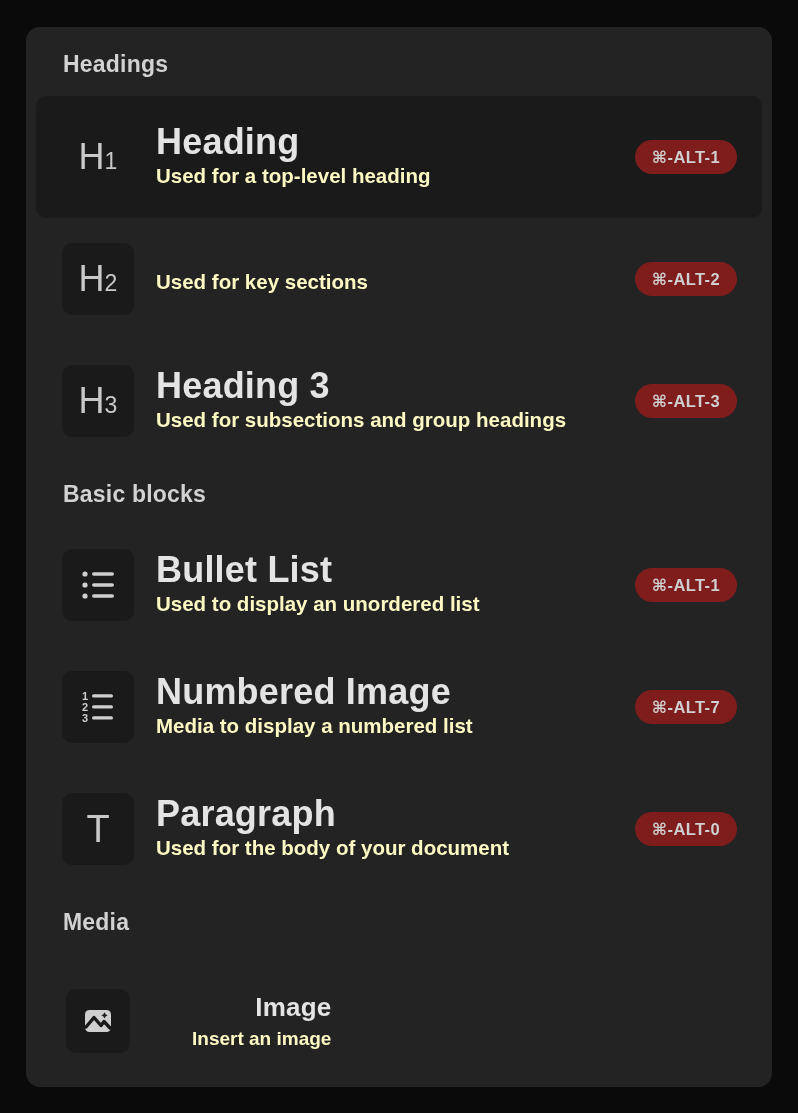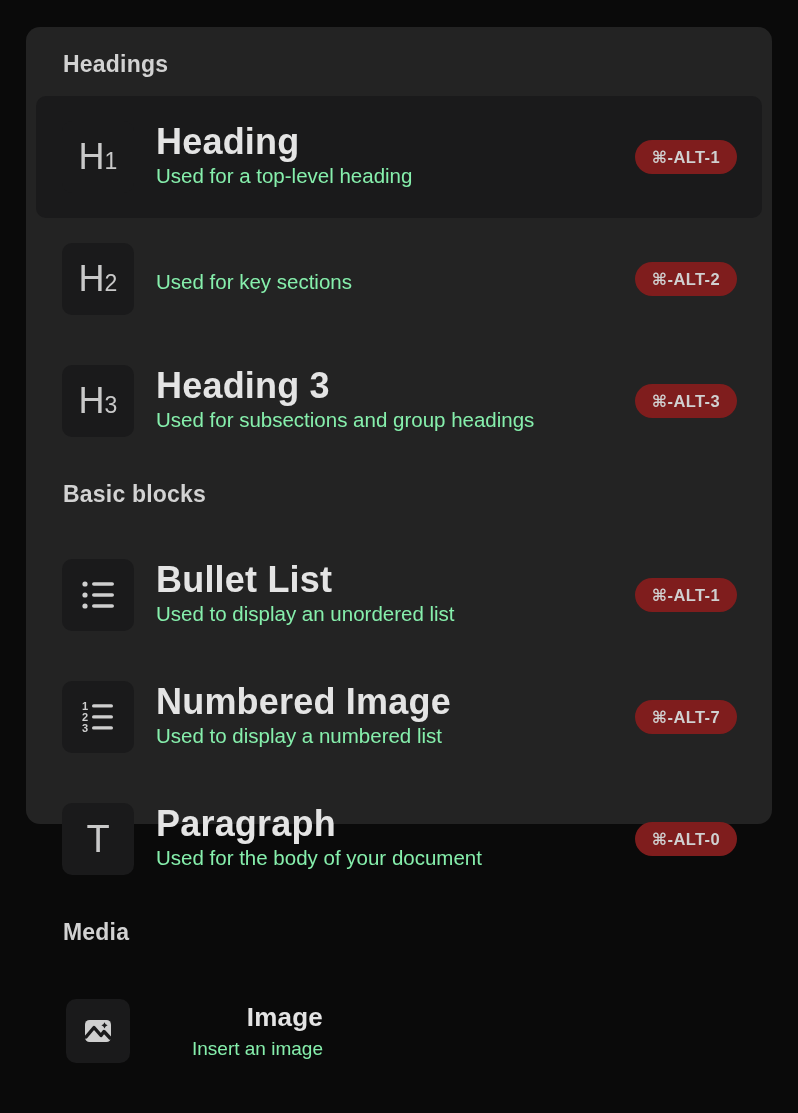--- a/index.html
+++ b/index.html
@@ -3,50 +3,50 @@
 <meta charset="utf-8">
 <style>
   html,body{margin:0;padding:0;}
   body{
     width:798px;height:1113px;position:relative;overflow:hidden;
     background:#0a0a0a;
     font-family:"Liberation Sans","DejaVu Sans",sans-serif;
     -webkit-font-smoothing:antialiased;
   }
   .panel{
-    position:absolute;left:26px;top:27px;width:746px;height:797px;
+    position:absolute;left:26px;top:27px;width:746px;height:1060px;
     background:#232323;border-radius:14px;box-sizing:border-box;
     padding:21px 10px 0 10px;
   }
   .section-label{
     margin-left:27px;height:32px;line-height:32px;
     font-size:23px;font-weight:600;color:#d2d2d2;letter-spacing:.2px;
   }
   .section-label.first{margin-bottom:16px;}
-  .section-label.mid{margin-top:16px;margin-bottom:24px;}
+  .section-label.mid{margin-top:16px;margin-bottom:14px;}
   .section-label.media{margin-top:16px;margin-bottom:29px;}
   .item{
     display:flex;align-items:center;height:122px;border-radius:10px;
     padding:0 25px 0 26px;box-sizing:border-box;
   }
   .item.selected{background:#1a1a1b;}
   .icon-box{
     flex:none;width:72px;height:72px;border-radius:10px;background:#1a1a1b;
     display:flex;align-items:center;justify-content:center;color:#c9c9c9;
   }
   .h-icon{display:flex;align-items:baseline;color:#c9c9c9;font-weight:500;}
   .h-icon .h-base{font-size:36px;line-height:1;}
   .h-icon .h-sub{font-size:23px;line-height:1;}
   .t-glyph{font-size:38px;font-weight:400;color:#c9c9c9;line-height:1;}
   .item-text{margin-left:22px;min-width:0;}
   .item-title{
     font-size:36px;line-height:33px;font-weight:600;color:#e4e4e4;letter-spacing:.2px;
   }
   .item-desc{
-    margin-top:4px;font-size:20.5px;line-height:27px;font-weight:400;color:#86efac;
+    margin-top:4px;font-size:20.5px;line-height:27px;font-weight:700;color:#fef9c3;
   }
   .badge{
     margin-left:auto;flex:none;height:34px;border-radius:17px;background:#7f1d1d;
     padding:0 17px;display:flex;align-items:center;
     font-size:16.5px;font-weight:700;color:#d0d0d0;letter-spacing:.4px;white-space:nowrap;
   }
   
   .item.small{height:108px;padding-left:30px;}
   .item.small .icon-box{width:64px;height:64px;border-radius:10px;}
   .item.small .item-text{margin-left:18px;}
@@ -132,21 +132,21 @@
           <text x="1" y="20">2</text>
           <text x="1" y="31">3</text>
           <rect x="11" y="3.2" width="21" height="3.4" rx="1.7"></rect>
           <rect x="11" y="14.2" width="21" height="3.4" rx="1.7"></rect>
           <rect x="11" y="25.2" width="21" height="3.4" rx="1.7"></rect>
         </g>
       </svg>
     </div>
     <div class="item-text">
       <div class="item-title">Numbered Image</div>
-      <div class="item-desc">Used to display a numbered list</div>
+      <div class="item-desc">Media to display a numbered list</div>
     </div>
     <div class="badge">⌘-ALT-7</div>
   </div>
 
   <div class="item">
     <div class="icon-box">
       <span class="t-glyph">T</span>
     </div>
     <div class="item-text">
       <div class="item-title">Paragraph</div>

